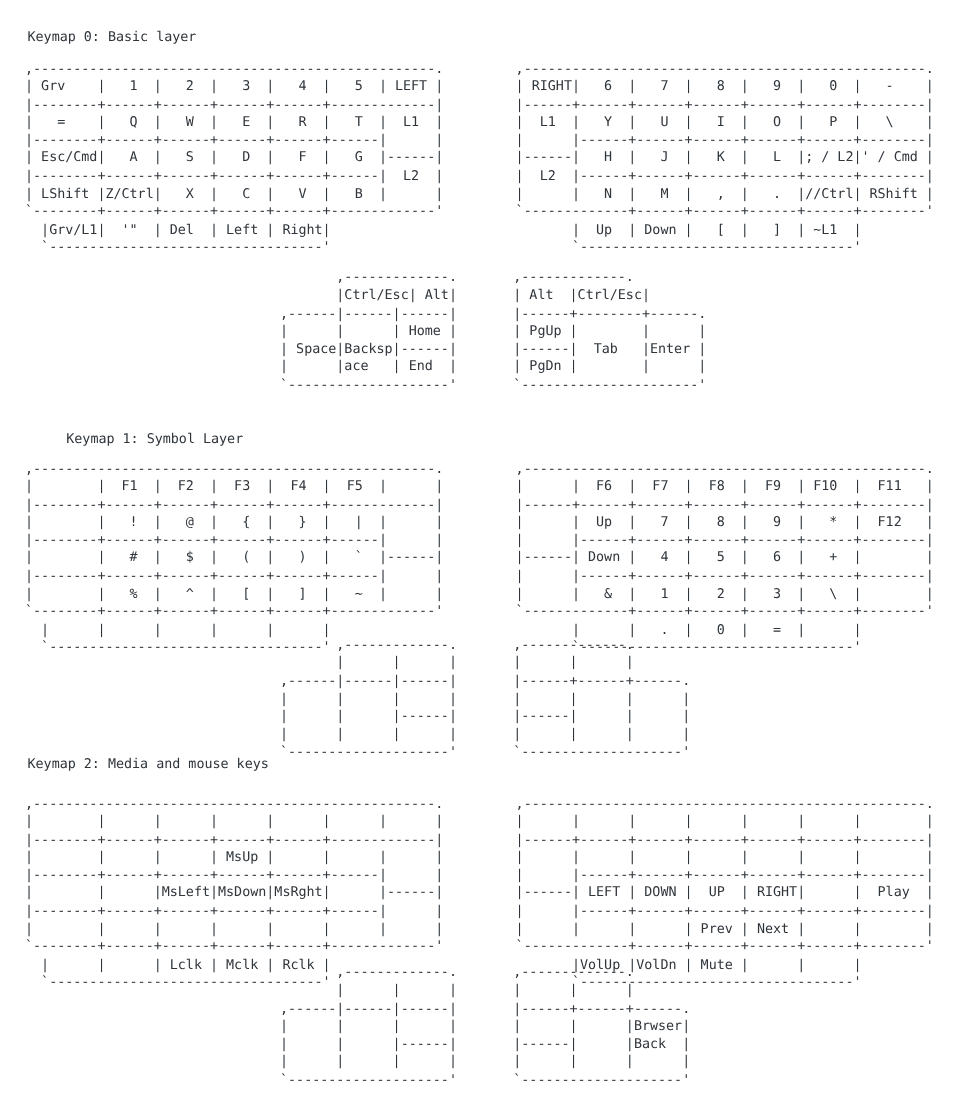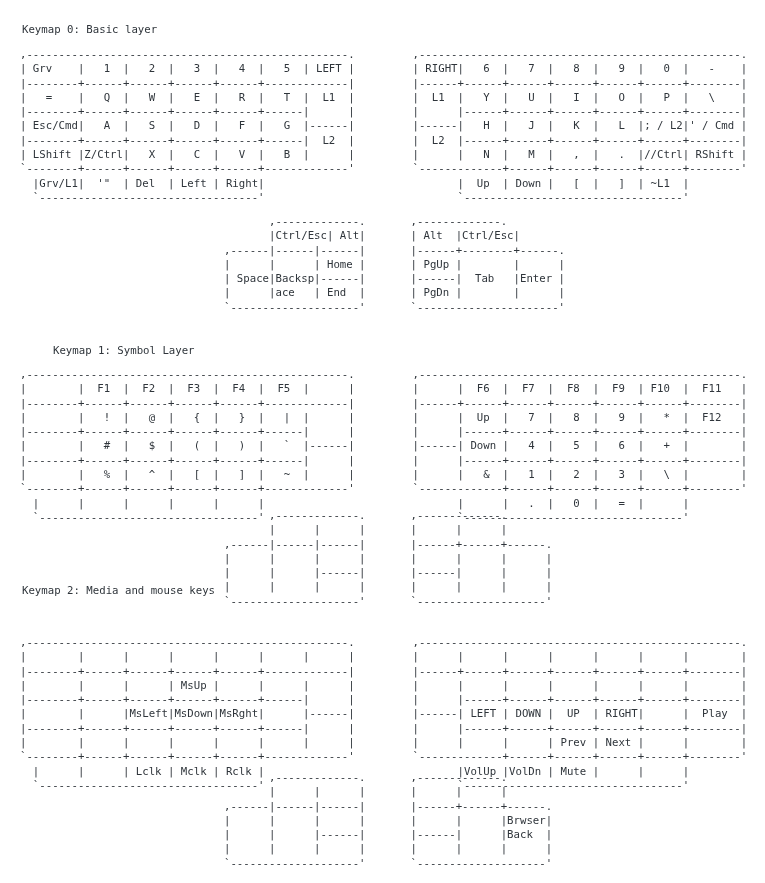--- a/index.html
+++ b/index.html
@@ -34,21 +34,21 @@
   pre.thumb-art { left: 224px; }
 
   .s0 .section-title { top: 23px; }
   .s0 .main-art      { top: 48px; }
   .s0 .thumb-art     { top: 215px; }
 
   .s1 .section-title { top: 344px; margin-left: 31px; }
   .s1 .main-art      { top: 368px; }
   .s1 .thumb-art     { top: 509px; }
 
-  .s2 .section-title { top: 584px; }
+  .s2 .section-title { top: 604px; }
   .s2 .main-art      { top: 636px; }
   .s2 .thumb-art     { top: 771px; }
 </style>
 </head>
 <body>
 
 <div class="doc">
 
   <section class="keymap-section s0">
     <div class="section-title">Keymap 0: Basic layer</div>

